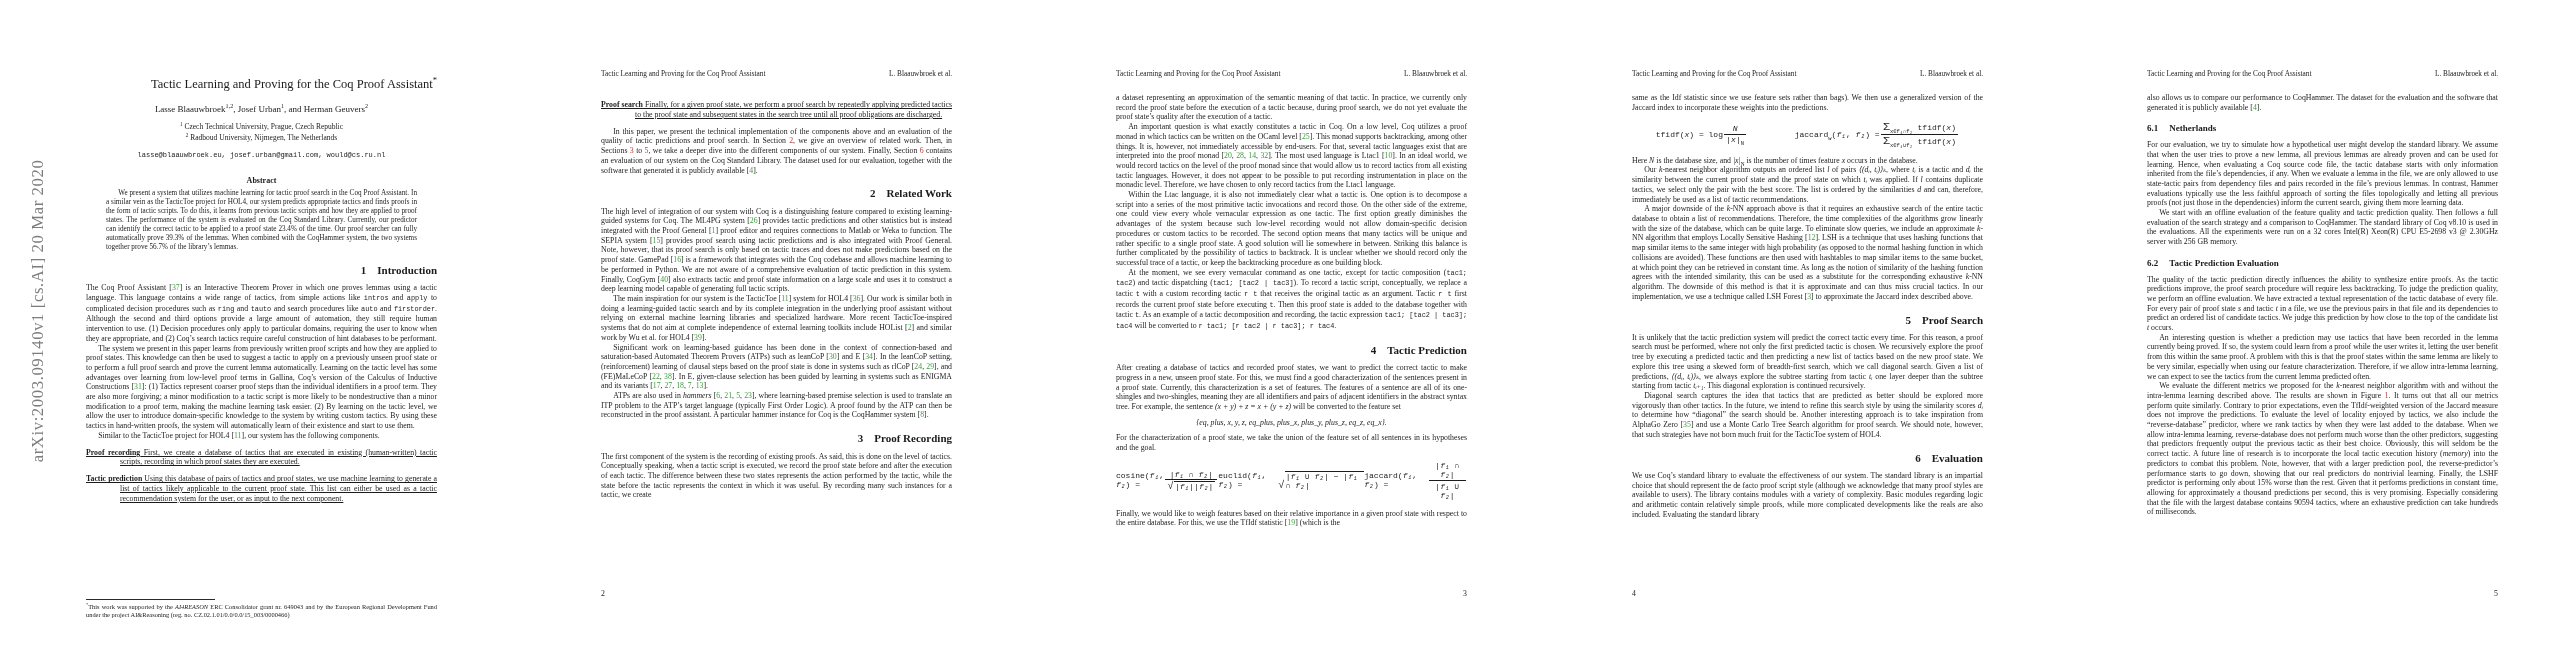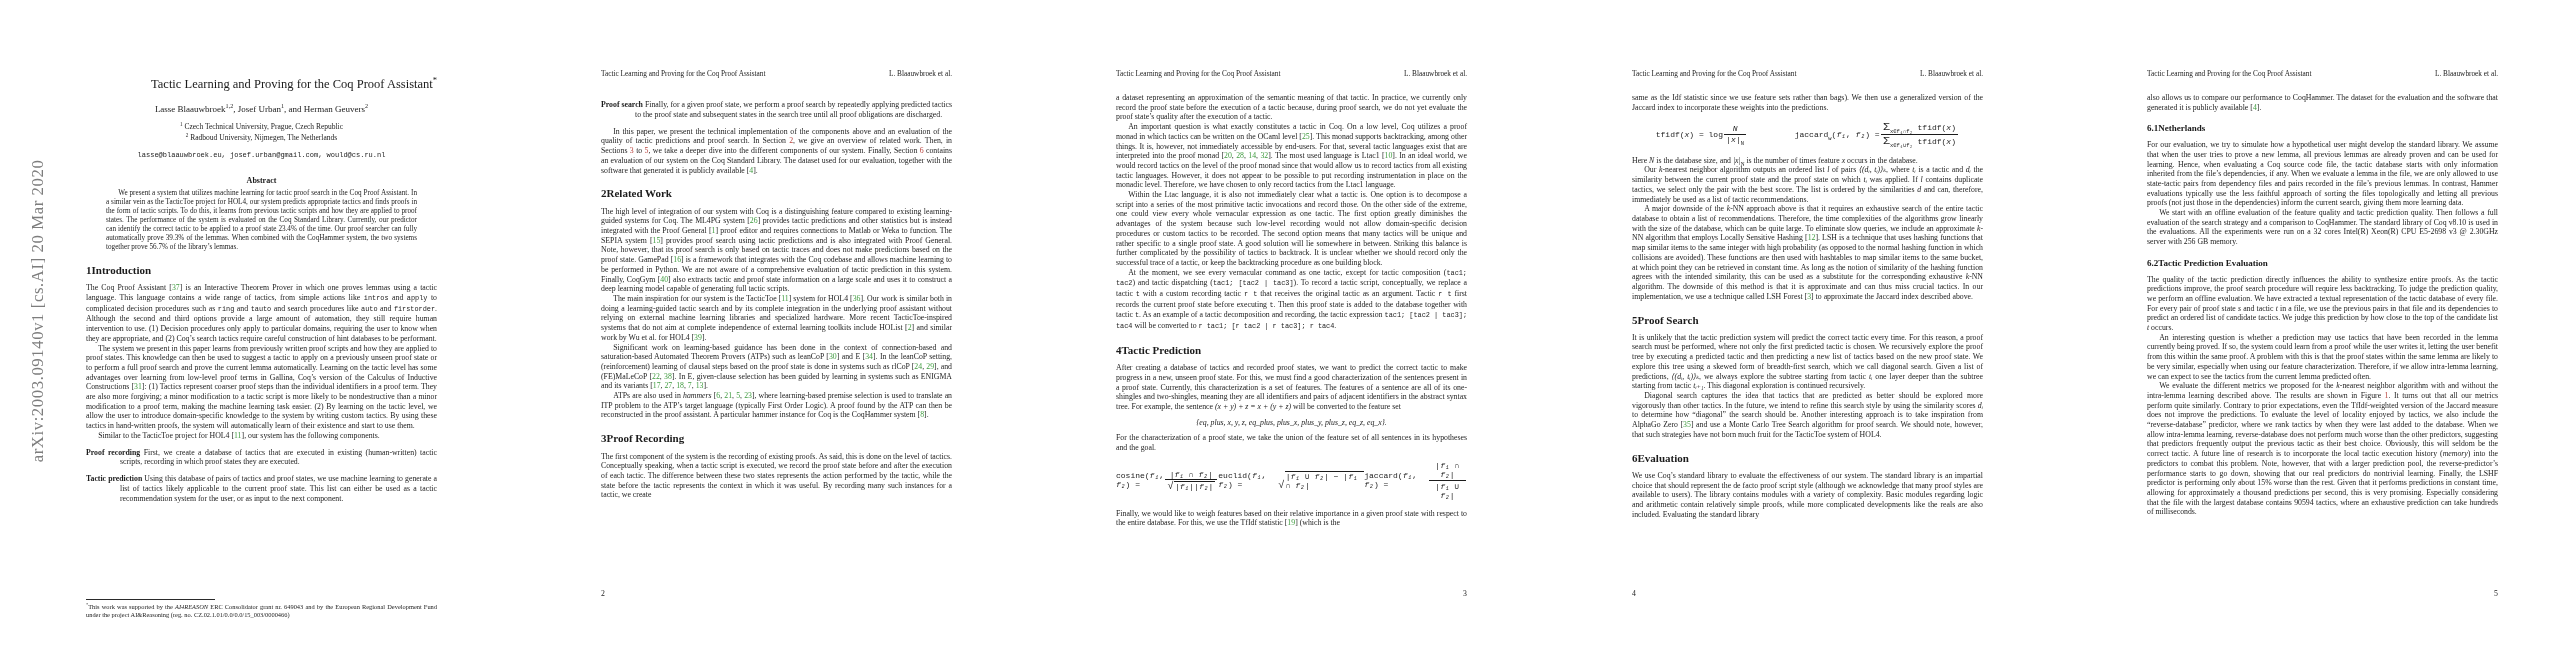--- a/index.html
+++ b/index.html
@@ -20,24 +20,24 @@
   .emails{text-align:center;font-family:"Liberation Mono","DejaVu Sans Mono",monospace;font-size:7px;margin-top:7.2px;}
   .abs-h{text-align:center;font-weight:bold;font-size:8px;margin-top:16.7px;}
   .abs{margin:4.4px 20px 0 20px;font-size:7.2px;line-height:9px;text-align:justify;text-indent:12.2px;}
   .footnote{position:absolute;left:86px;width:351px;top:599px;background:#fff;}
   .fn-rule{width:129px;border-top:0.6px solid #2a2a2a;margin-bottom:3.3px;}
   .fn-text{font-size:6.4px;line-height:8px;text-align:justify;}
   .watermark{position:absolute;left:38px;top:311px;transform:translate(-50%,-50%) rotate(-90deg);transform-origin:center;white-space:nowrap;color:var(--gray);font-size:16.7px;letter-spacing:0.6px;}
   
   .para{margin:0;font-size:7.8px;line-height:9.7px;text-align:justify;}
   .para.ind{text-indent:12.2px;}
-  .sec-h{font-size:11px;font-weight:bold;margin:12.2px 0 7.2px 0;}
+  .sec-h{font-size:11px;font-weight:bold;margin:12.2px 0 7.2px 0;text-align:right;}
   .subsec-h{font-size:9px;font-weight:bold;margin:11px 0 6.7px 0;}
-  .secnum{}
-  .hang{margin:7.2px 0;padding-left:34px;text-indent:-34px;font-size:7.8px;line-height:9.7px;text-align:justify;}
+  .secnum{margin-right:11px;}
+  .hang{margin:7.2px 0;padding-left:34px;text-indent:-34px;font-size:7.8px;line-height:9.7px;text-align:justify;text-decoration:underline;}
   .f-center{text-align:center;font-size:7.8px;margin:6.1px 0;}
   .f-row{display:flex;align-items:center;margin:9px 0;font-size:8px;font-family:Liberation Mono, monospace;}
   .f-row.between{justify-content:space-between;}
   .f-row.around{justify-content:space-around;}
   .f-group{display:inline-flex;align-items:center;}
   .frac{display:inline-flex;flex-direction:column;text-align:center;vertical-align:middle;margin:0 1.1px;}
   .fnum{border-bottom:0.6px solid var(--ink);padding:0 2.2px 0.6px 2.2px;}
   .fden{padding:0.6px 2.2px 0 2.2px;}
   .sqrt{display:inline-flex;align-items:stretch;}
   .rad{font-size:1.3em;line-height:1;align-self:flex-end;}

